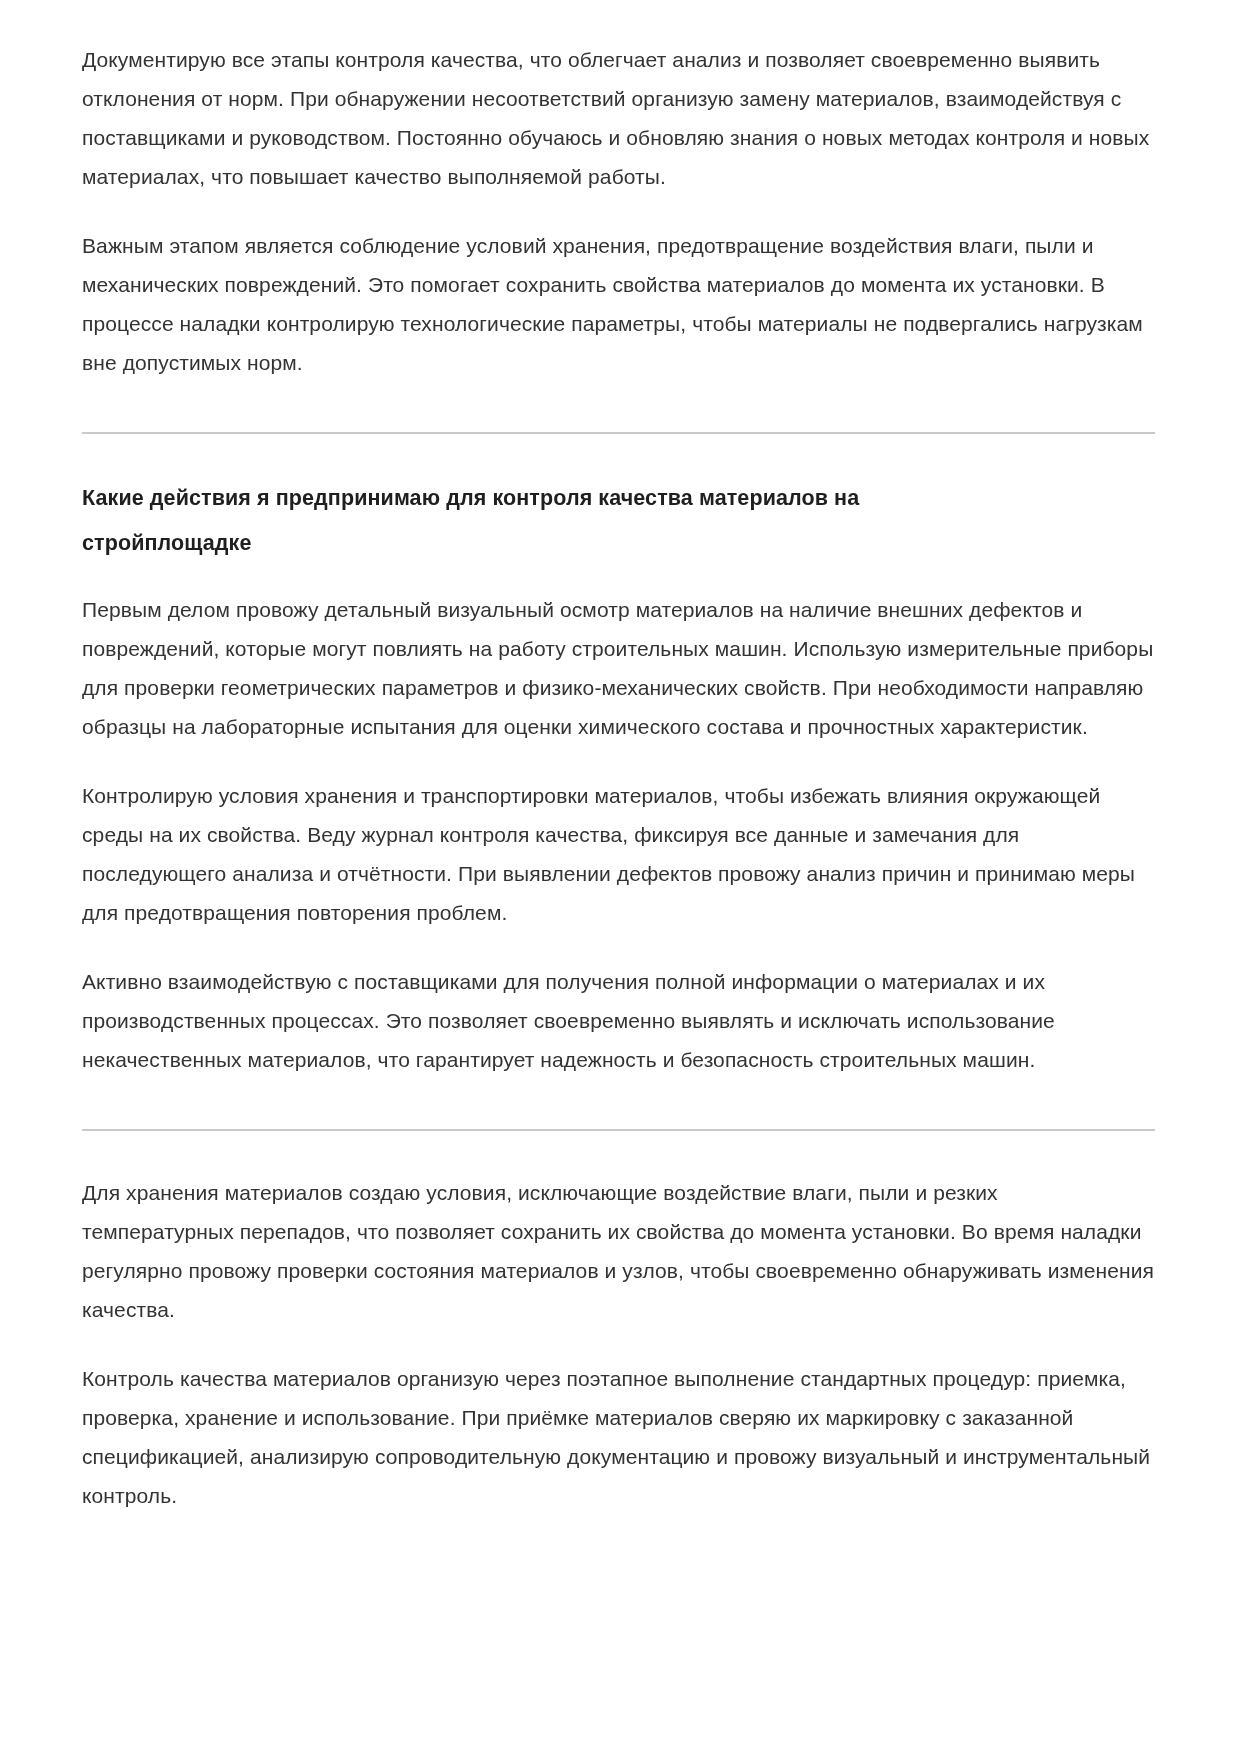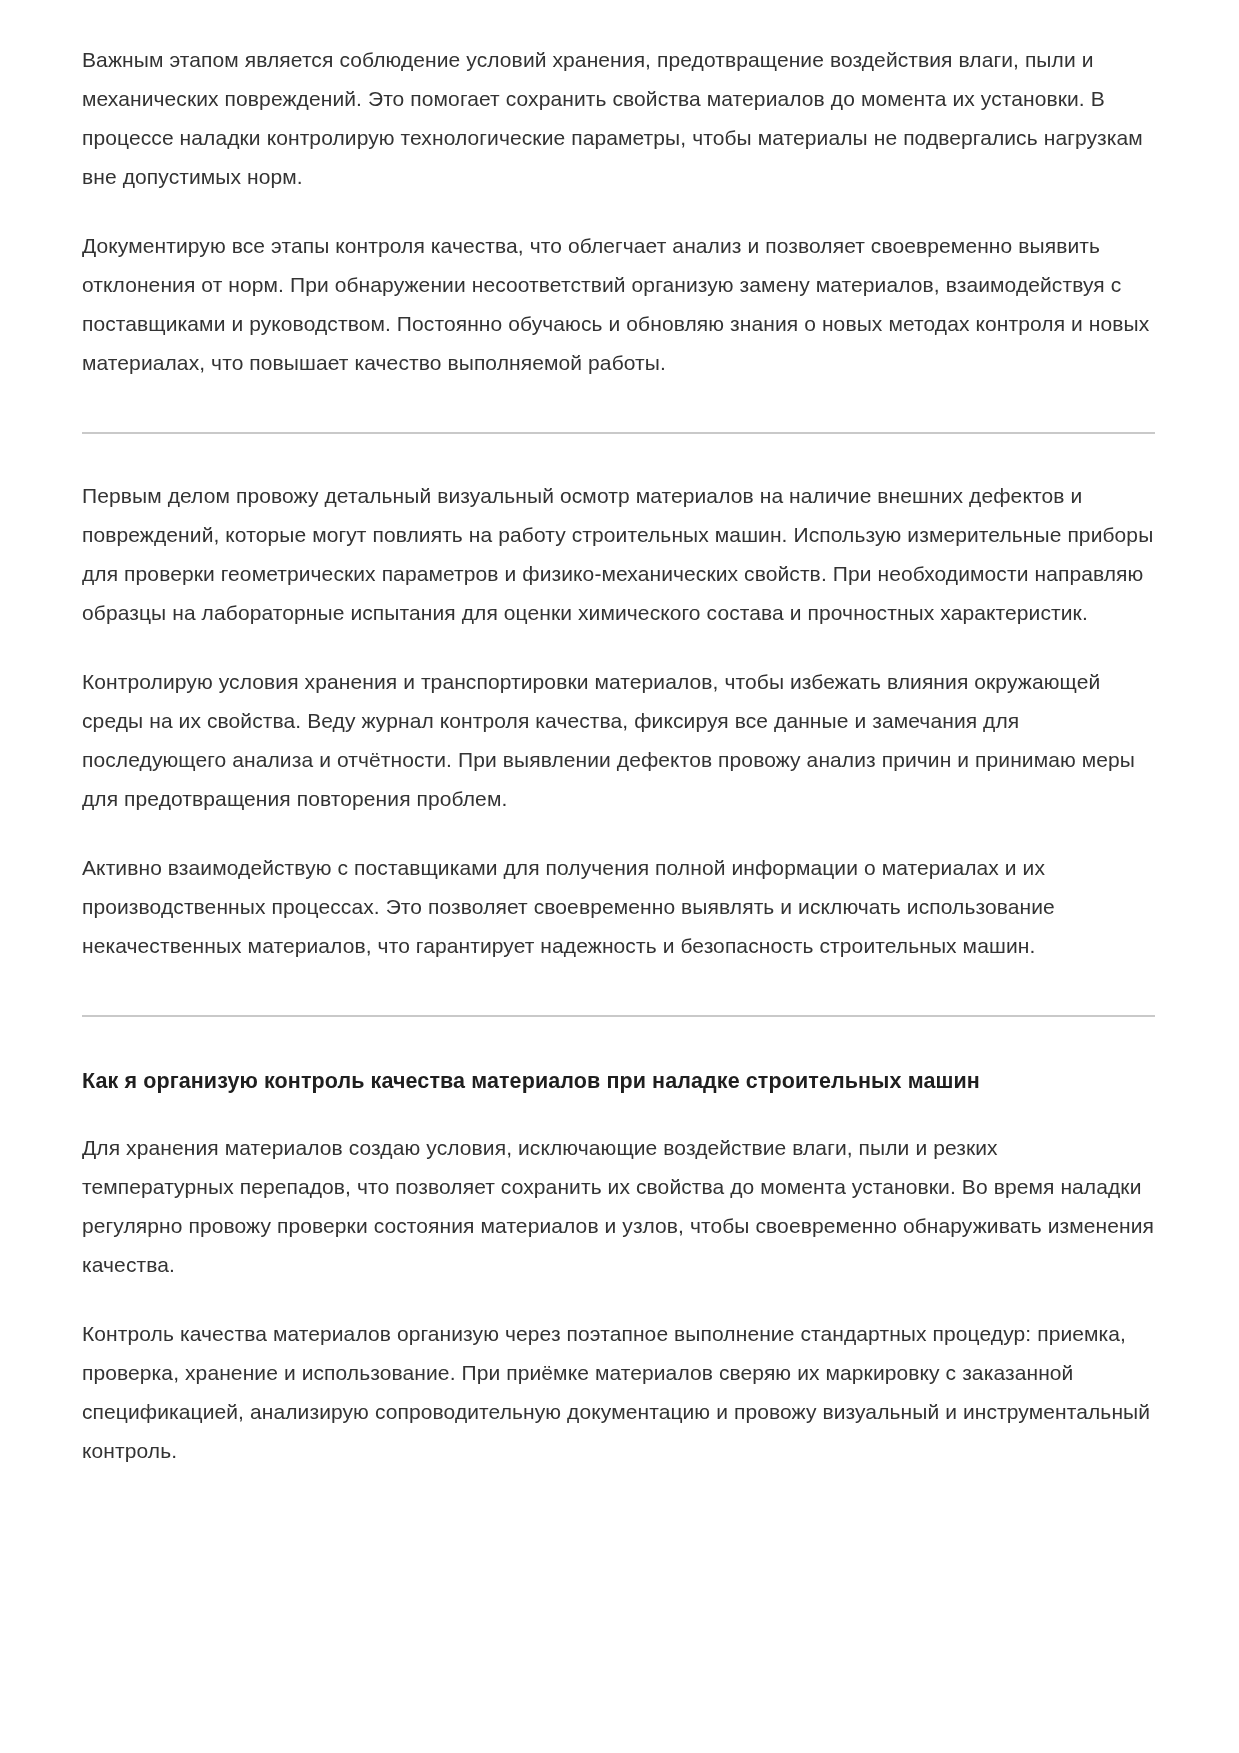--- a/index.html
+++ b/index.html
@@ -43,34 +43,34 @@
     height: 2px;
     background: #c9c9c9;
     margin: 50px 0 42px 0;
   }
 </style>
 </head>
 <body>
 
 <div class="page">
 
+  <p class="para">Документирую все этапы контроля качества, что облегчает анализ и позволяет своевременно выявить отклонения от норм. При обнаружении несоответствий организую замену материалов, взаимодействуя с поставщиками и руководством. Постоянно обучаюсь и обновляю знания о новых методах контроля и новых материалах, что повышает качество выполняемой работы.</p>
+
   <p class="para">Важным этапом является соблюдение условий хранения, предотвращение воздействия влаги, пыли и механических повреждений. Это помогает сохранить свойства материалов до момента их установки. В процессе наладки контролирую технологические параметры, чтобы материалы не подвергались нагрузкам вне допустимых норм.</p>
-
-  <p class="para">Документирую все этапы контроля качества, что облегчает анализ и позволяет своевременно выявить отклонения от норм. При обнаружении несоответствий организую замену материалов, взаимодействуя с поставщиками и руководством. Постоянно обучаюсь и обновляю знания о новых методах контроля и новых материалах, что повышает качество выполняемой работы.</p>
 
   <hr class="divider">
 
+  <h2 class="section-heading heading-narrow">Какие действия я предпринимаю для контроля качества материалов на стройплощадке</h2>
 
   <p class="para">Первым делом провожу детальный визуальный осмотр материалов на наличие внешних дефектов и повреждений, которые могут повлиять на работу строительных машин. Использую измерительные приборы для проверки геометрических параметров и физико-механических свойств. При необходимости направляю образцы на лабораторные испытания для оценки химического состава и прочностных характеристик.</p>
 
   <p class="para">Контролирую условия хранения и транспортировки материалов, чтобы избежать влияния окружающей среды на их свойства. Веду журнал контроля качества, фиксируя все данные и замечания для последующего анализа и отчётности. При выявлении дефектов провожу анализ причин и принимаю меры для предотвращения повторения проблем.</p>
 
   <p class="para">Активно взаимодействую с поставщиками для получения полной информации о материалах и их производственных процессах. Это позволяет своевременно выявлять и исключать использование некачественных материалов, что гарантирует надежность и безопасность строительных машин.</p>
 
   <hr class="divider">
 
-  <h2 class="section-heading">Как я организую контроль качества материалов при наладке строительных машин</h2>
 
   <p class="para">Для хранения материалов создаю условия, исключающие воздействие влаги, пыли и резких температурных перепадов, что позволяет сохранить их свойства до момента установки. Во время наладки регулярно провожу проверки состояния материалов и узлов, чтобы своевременно обнаруживать изменения качества.</p>
 
   <p class="para">Контроль качества материалов организую через поэтапное выполнение стандартных процедур: приемка, проверка, хранение и использование. При приёмке материалов сверяю их маркировку с заказанной спецификацией, анализирую сопроводительную документацию и провожу визуальный и инструментальный контроль.</p>
 
 </div>
 
 </body></html>

